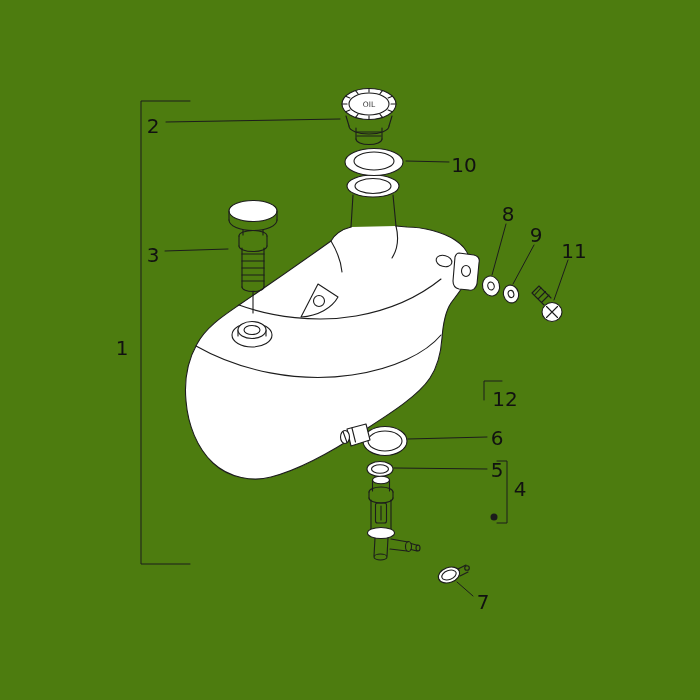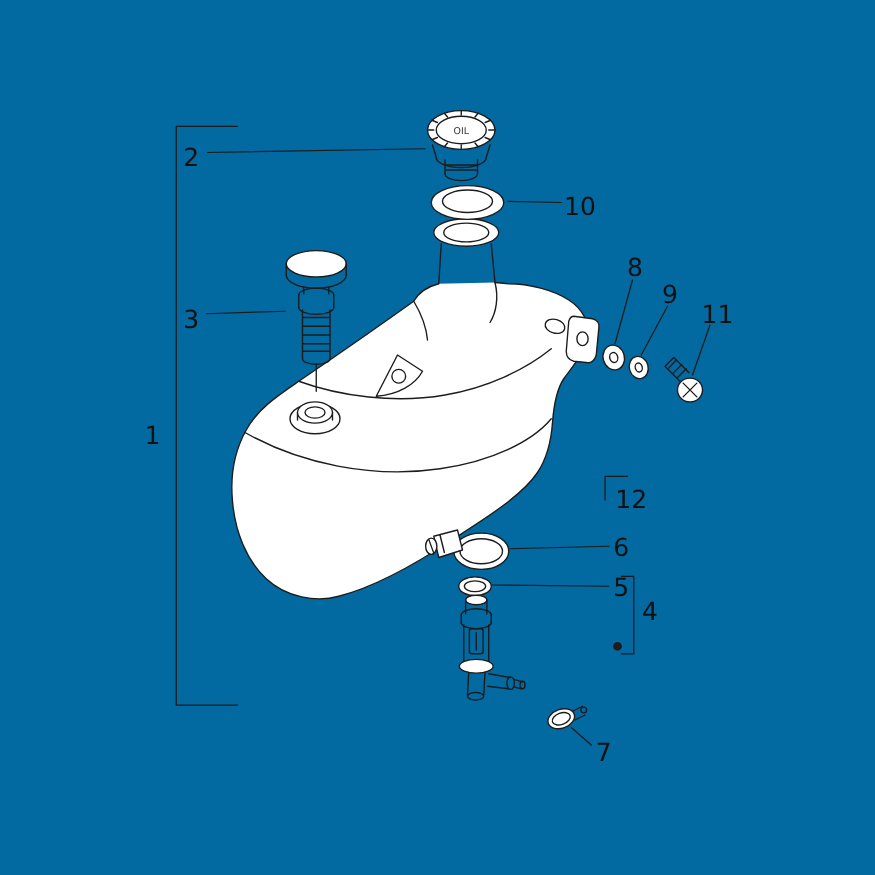--- a/index.html
+++ b/index.html
@@ -1,16 +1,16 @@
 <!DOCTYPE html>
 <html><head>
 <meta charset="utf-8">
 <style>
   html,body{margin:0;padding:0;background:#ffffff;}
-  .stage{position:relative;width:700px;height:700px;background:#0369a1;overflow:hidden;}
+  .stage{position:relative;width:700px;height:700px;background:#4d7c0f;overflow:hidden;}
   svg{display:block;}
   text{font-family:"DejaVu Sans", sans-serif;}
 </style>
 </head>
 <body>
 
 <div class="stage">
 <svg width="700" height="700" viewBox="0 0 700 700">
 
   <g fill="none" stroke-width="1.1" stroke-linecap="round" stroke-linejoin="round" stroke="#1c1c1c">

